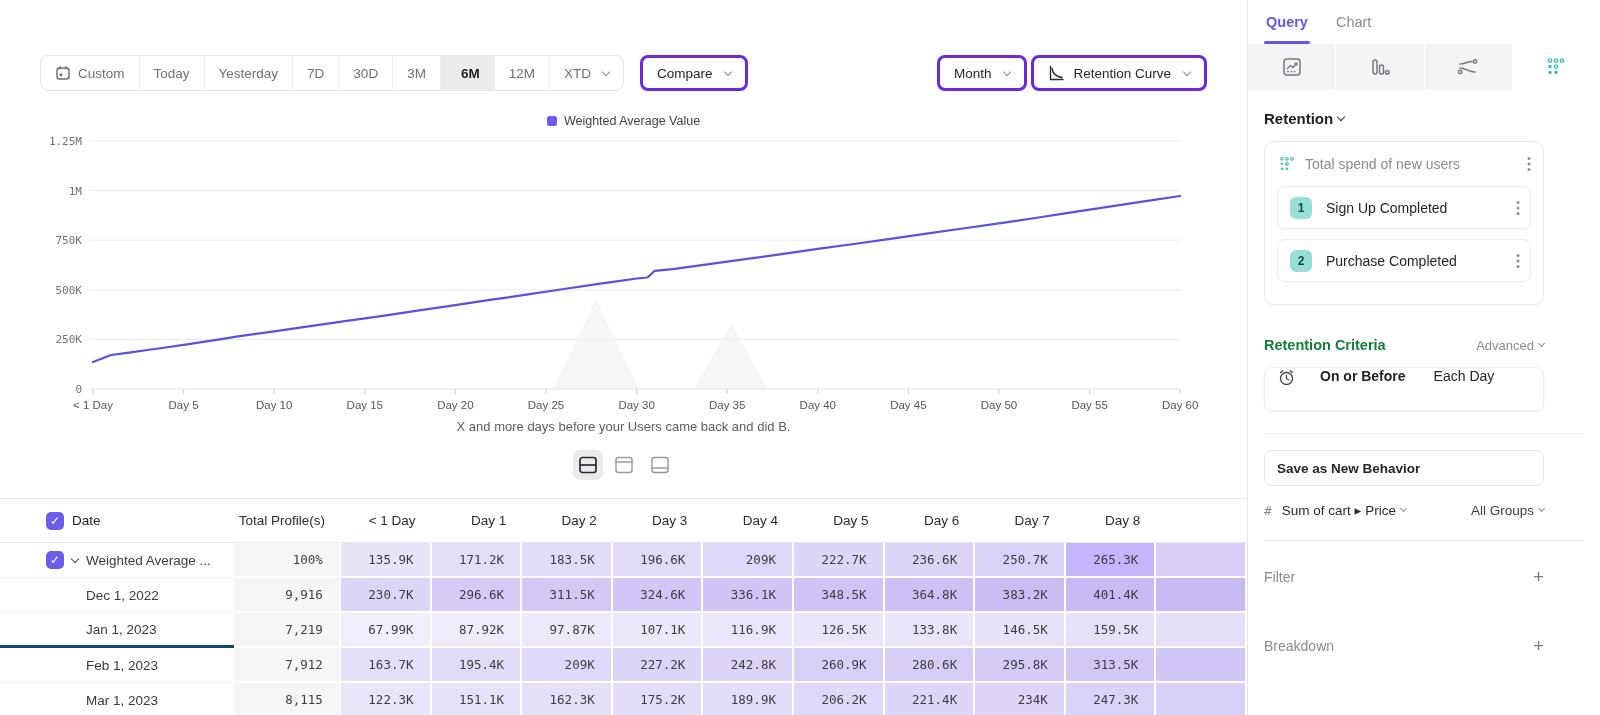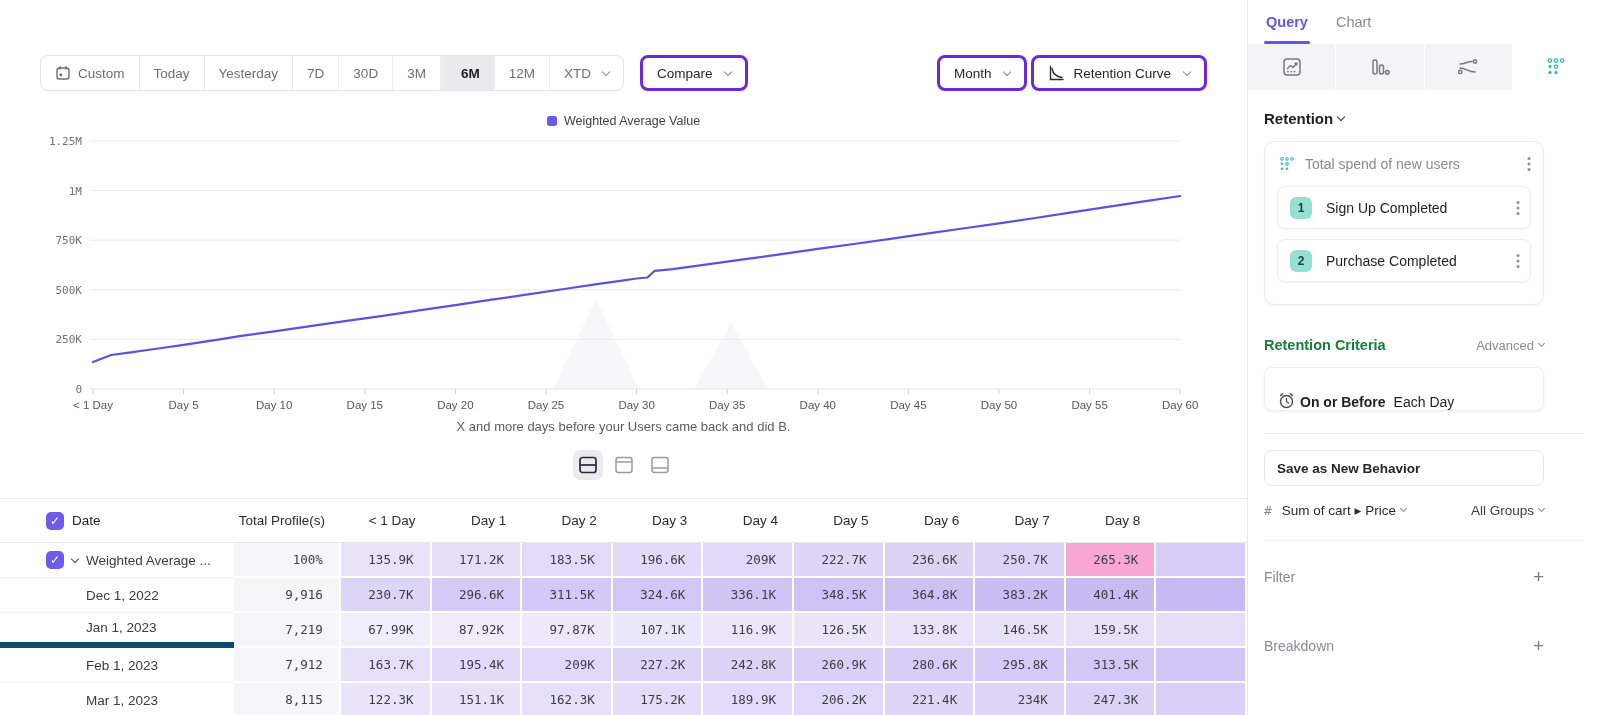--- a/index.html
+++ b/index.html
@@ -63,21 +63,21 @@
   .section-head { margin-top:20px; font-size:15px; font-weight:bold; color:#1e1e24; display:flex; align-items:center; cursor:pointer; }
   .behavior-card { margin-top:14px; border:1px solid #e9e9ec; border-radius:10px; background:#fff; box-shadow:0 1px 2px rgba(30,30,40,0.04); padding-bottom:12px; }
   .behavior-title { height:44px; display:flex; align-items:center; gap:10px; padding:0 12px 0 14px; font-size:14px; color:#8a8a92; }
   .behavior-title .t-label { flex:1; }
   .step-row { margin:0 12px 10px 12px; height:43px; border:1px solid #ededf0; border-radius:8px; box-shadow:0 1px 3px rgba(30,30,40,0.06); display:flex; align-items:center; gap:14px; padding:0 10px 0 12px; cursor:pointer; }
   .step-num { width:22px; height:22px; min-width:22px; border-radius:6px; background:#96e0d3; color:#17463e; font-size:12px; font-weight:bold; display:flex; align-items:center; justify-content:center; }
   .step-label { flex:1; font-size:14px; color:#1f1f26; }
   .criteria-head { margin-top:32px; display:flex; align-items:center; }
   .criteria-title { font-size:14.5px; font-weight:bold; color:#15803d; }
   .criteria-mode { margin-left:auto; font-size:13px; color:#8b8b94; display:flex; align-items:center; cursor:pointer; }
-  .criteria-card { margin-top:14px; height:44px; border:1px solid #ededf0; border-radius:8px; box-shadow:0 1px 3px rgba(30,30,40,0.06); display:flex; align-items:flex-end; gap:4px; padding:0 12px; cursor:pointer; }
+  .criteria-card { margin-top:14px; height:44px; border:1px solid #ededf0; border-radius:8px; box-shadow:0 1px 3px rgba(30,30,40,0.06); display:flex; align-items:flex-start; gap:24px; padding:0 12px; cursor:pointer; }
   .crit-cond { font-size:14px; font-weight:bold; color:#1f1f26; }
   .crit-freq { font-size:14px; color:#1f1f26; margin-left:4px; }
   .divider { height:1px; background:#ededf0; margin-top:22px; margin-right:-40px; }
   .save-row { margin-top:16px; height:36px; border:1px solid #e5e5e9; border-radius:8px; background:#fff; display:flex; align-items:center; padding:0 12px; font-size:13.5px; font-weight:bold; color:#26262c; cursor:pointer; width:100%; font-family:"Liberation Sans", sans-serif; }
   .measure-row { margin-top:16px; display:flex; align-items:center; font-size:13.5px; color:#2a2a31; }
   .hash { color:#8b8b93; font-size:13px; margin-right:10px; font-family:"DejaVu Sans Mono", monospace; }
   .prop-path { display:flex; align-items:center; cursor:pointer; }
   .groups-sel { margin-left:auto; display:flex; align-items:center; cursor:pointer; color:#3c3c44; }
   .add-row { display:flex; align-items:center; font-size:14px; color:#8a8a92; cursor:pointer; }
   .add-row .plus { margin-left:auto; font-size:19px; font-weight:300; color:#7c7c85; line-height:1; }
@@ -246,42 +246,42 @@
           </div>
           <div class="c1 cell-num" style="background:#f6f6f8">100%</div>
           <div class="cv cell-num" style="background:rgb(233,227,250)">135.9K</div>
           <div class="cv cell-num" style="background:rgb(228,222,249)">171.2K</div>
           <div class="cv cell-num" style="background:rgb(227,220,249)">183.5K</div>
           <div class="cv cell-num" style="background:rgb(225,218,248)">196.6K</div>
           <div class="cv cell-num" style="background:rgb(224,216,248)">209K</div>
           <div class="cv cell-num" style="background:rgb(222,214,248)">222.7K</div>
           <div class="cv cell-num" style="background:rgb(220,212,247)">236.6K</div>
           <div class="cv cell-num" style="background:rgb(219,210,247)">250.7K</div>
-          <div class="cv cell-num" style="background:#f9a8d4">265.3K</div>
+          <div class="cv cell-num" style="background:#c4b5fd">265.3K</div>
           <div class="cv cell-num" style="background:rgb(215,205,246)"></div>
         </div>
         <div class="tr body-row">
           <div class="c0" style="border-bottom:1px solid #f2f2f4">
             <span class="indent"></span>
             <span class="row-label">Dec 1, 2022</span>
           </div>
           <div class="c1 cell-num" style="background:#f6f6f8">9,916</div>
           <div class="cv cell-num" style="background:rgb(221,213,248)">230.7K</div>
           <div class="cv cell-num" style="background:rgb(213,202,246)">296.6K</div>
           <div class="cv cell-num" style="background:rgb(211,200,246)">311.5K</div>
           <div class="cv cell-num" style="background:rgb(209,198,245)">324.6K</div>
           <div class="cv cell-num" style="background:rgb(208,196,245)">336.1K</div>
           <div class="cv cell-num" style="background:rgb(207,194,245)">348.5K</div>
           <div class="cv cell-num" style="background:rgb(205,192,244)">364.8K</div>
           <div class="cv cell-num" style="background:rgb(202,189,244)">383.2K</div>
           <div class="cv cell-num" style="background:rgb(200,186,243)">401.4K</div>
           <div class="cv cell-num" style="background:rgb(199,185,243)"></div>
         </div>
         <div class="tr body-row">
-          <div class="c0" style="border-bottom:6px solid #0c4a6e">
+          <div class="c0" style="border-bottom:3px solid #0c4a6e">
             <span class="indent"></span>
             <span class="row-label">Jan 1, 2023</span>
           </div>
           <div class="c1 cell-num" style="background:#f6f6f8">7,219</div>
           <div class="cv cell-num" style="background:rgb(241,238,252)">67.99K</div>
           <div class="cv cell-num" style="background:rgb(239,235,251)">87.92K</div>
           <div class="cv cell-num" style="background:rgb(237,233,251)">97.87K</div>
           <div class="cv cell-num" style="background:rgb(236,232,251)">107.1K</div>
           <div class="cv cell-num" style="background:rgb(235,230,251)">116.9K</div>
           <div class="cv cell-num" style="background:rgb(234,229,250)">126.5K</div>

